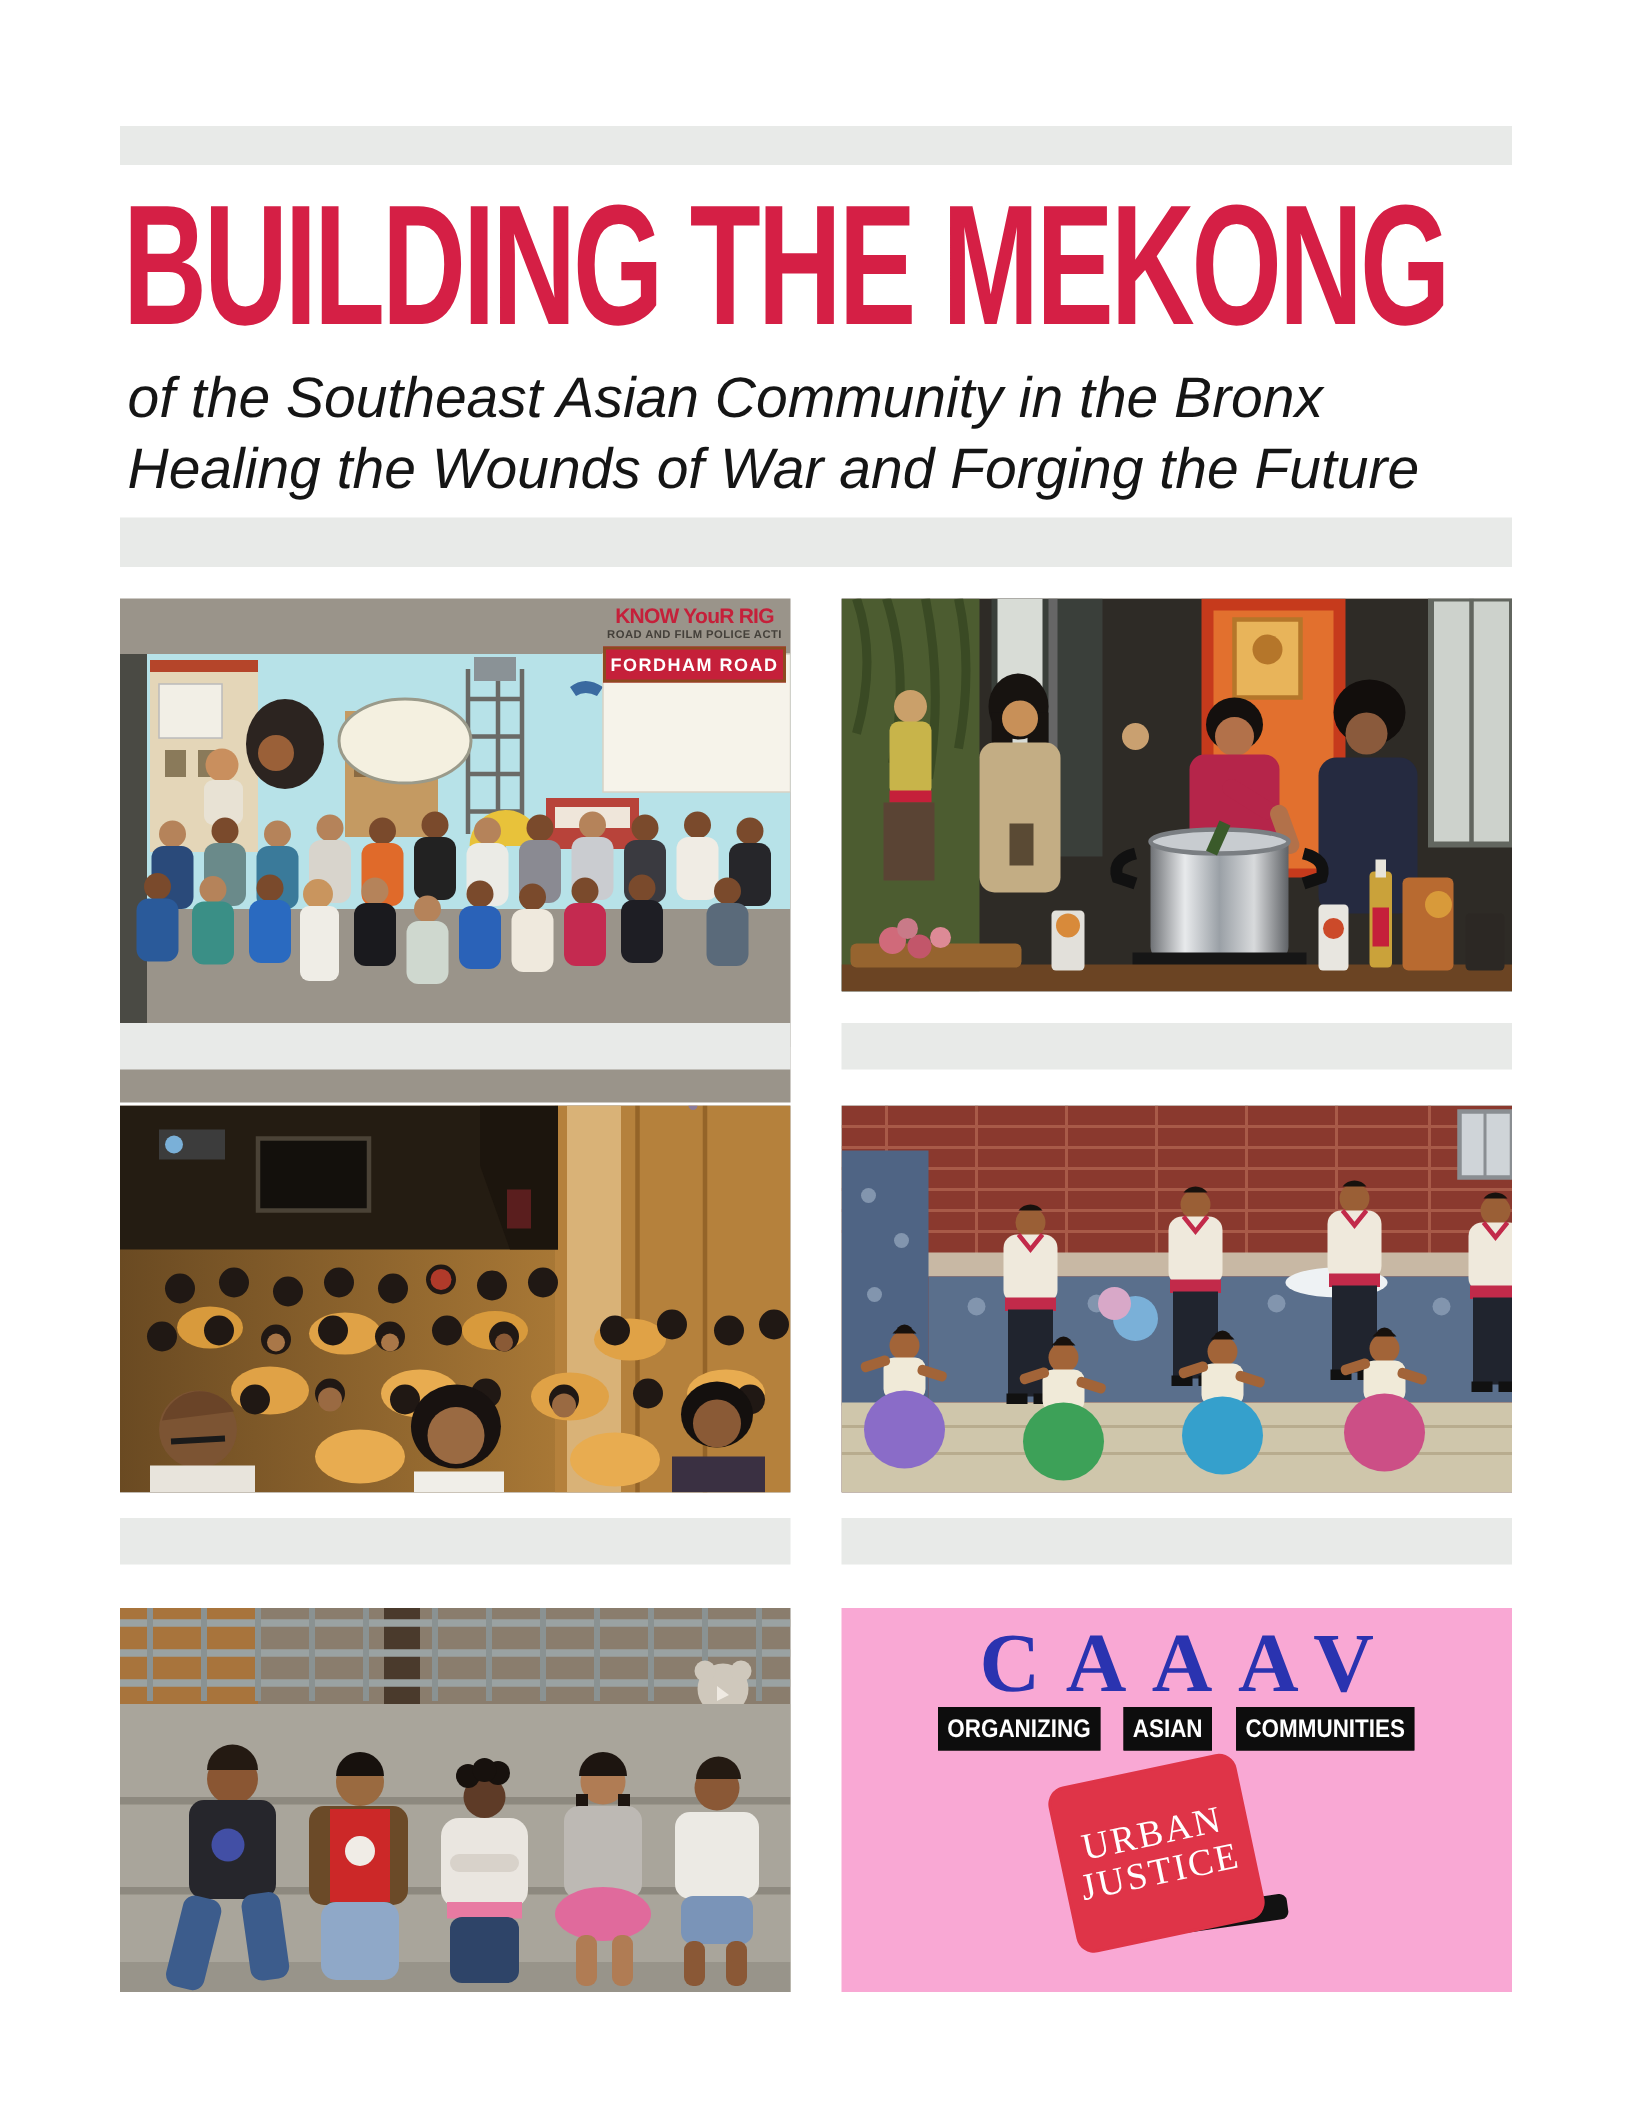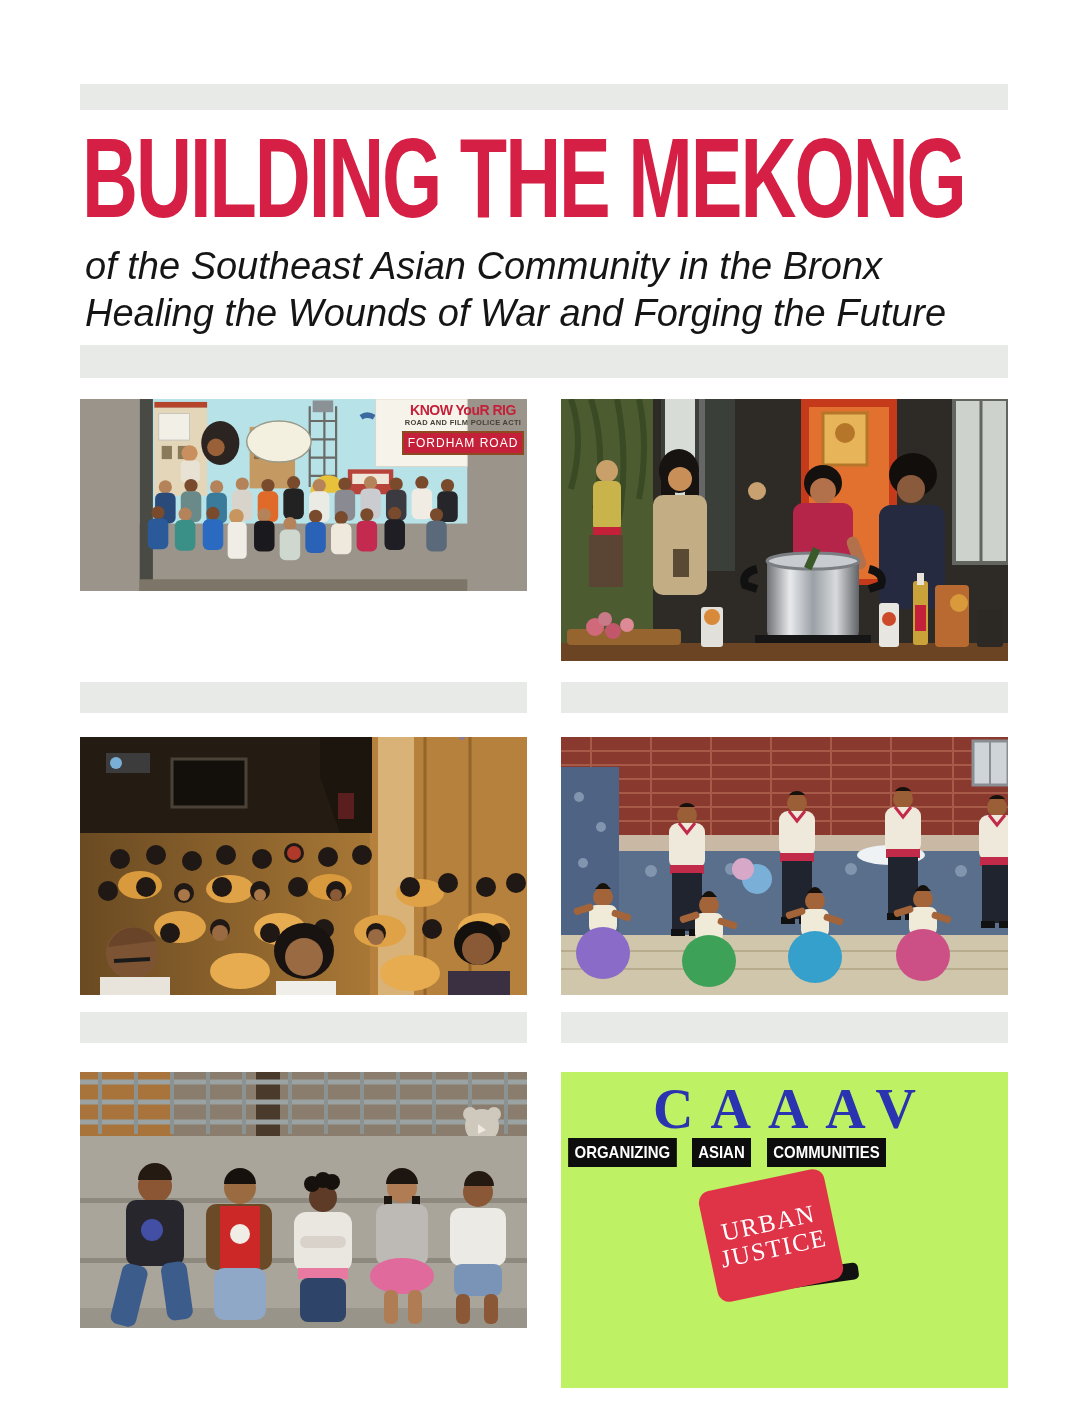--- a/index.html
+++ b/index.html
@@ -16,29 +16,29 @@
     position:absolute;left:85px;top:243px;
     font-size:38px;line-height:47px;font-style:italic;color:#151515;
     letter-spacing:0;
   }
   .photo{position:absolute;overflow:hidden;background:#9a948a}
   .photo svg{display:block;width:100%;height:100%}
   
   .mural-sign{position:absolute;left:322px;top:3px;width:122px;text-align:center}
   .mural-sign .l1{color:#c5203a;font-weight:bold;font-size:14px;line-height:16px;letter-spacing:-0.5px}
   .mural-sign .l2{color:#44403a;font-size:7.5px;line-height:10px;font-weight:bold;letter-spacing:0.3px}
-  .mural-sign .l3{margin-top:3px;background:#c5203a;color:#fff;font-weight:normal;font-size:12px;line-height:14px;padding:3px 2px;letter-spacing:1px;border:2px solid #8d4a20}
+  .mural-sign .l3{margin-top:3px;background:#c5203a;color:#fff;font-weight:bold;font-size:12px;line-height:14px;padding:3px 2px;letter-spacing:1px;border:2px solid #8d4a20}
   
-  .logo-cell{position:absolute;left:561px;top:1072px;width:447px;height:316px;background:#bef264}
+  .logo-cell{position:absolute;left:561px;top:1072px;width:447px;height:256px;background:#f9a8d4}
   .caaav-word{
     position:absolute;left:0;right:0;top:8px;text-align:center;
     font-family:"Liberation Serif",serif;font-weight:bold;
     font-size:56px;line-height:58px;color:#2a33b0;letter-spacing:17px;margin-right:-17px;
   }
-  .caaav-tagline{position:absolute;left:0;right:0;top:66px;display:flex;justify-content:flex-start;gap:4px}
+  .caaav-tagline{position:absolute;left:0;right:0;top:66px;display:flex;justify-content:center;gap:4px}
   .caaav-tagline .tag-box{
     background:#0d0d0d;color:#fff;font-weight:bold;font-size:17px;line-height:19px;
     padding:4px 6px;letter-spacing:0;transform:scaleX(0.88);transform-origin:center;
     border:1px solid #0d0d0d;
   }
   .uj-box{
     position:absolute;left:148px;top:109px;width:124px;height:109px;
     background:#df3448;border-radius:10px;transform:rotate(-12deg);
     display:flex;flex-direction:column;align-items:center;justify-content:center;
     box-shadow:0 0 0 2px #df3448;
@@ -58,21 +58,21 @@
 <div class="graybar" style="left:80px;top:84px;width:928px;height:26px"></div>
 
 <h1 class="page-title">BUILDING THE MEKONG</h1>
 <div class="page-subtitle">
   <div>of the Southeast Asian Community in the Bronx</div>
   <div>Healing the Wounds of War and Forging the Future</div>
 </div>
 
 <div class="graybar" style="left:80px;top:345px;width:928px;height:33px"></div>
 
-<div class="photo" style="left:80px;top:399px;width:447px;height:192px" aria-label="Group of community members posing in front of a Know Your Rights mural on Fordham Road">
+<div class="photo" style="left:80px;top:399px;width:447px;height:336px" aria-label="Group of community members posing in front of a Know Your Rights mural on Fordham Road">
   <svg viewBox="0 0 447 262">
     <defs>
       <symbol id="pA" overflow="visible">
         <circle cx="0" cy="0" r="9" fill="#b5835a"></circle>
         <rect x="-14" y="8" width="28" height="42" rx="8" fill="currentColor"></rect>
       </symbol>
       <symbol id="pB" overflow="visible">
         <circle cx="0" cy="0" r="9" fill="#7a4a2c"></circle>
         <rect x="-14" y="8" width="28" height="42" rx="8" fill="currentColor"></rect>
       </symbol>

